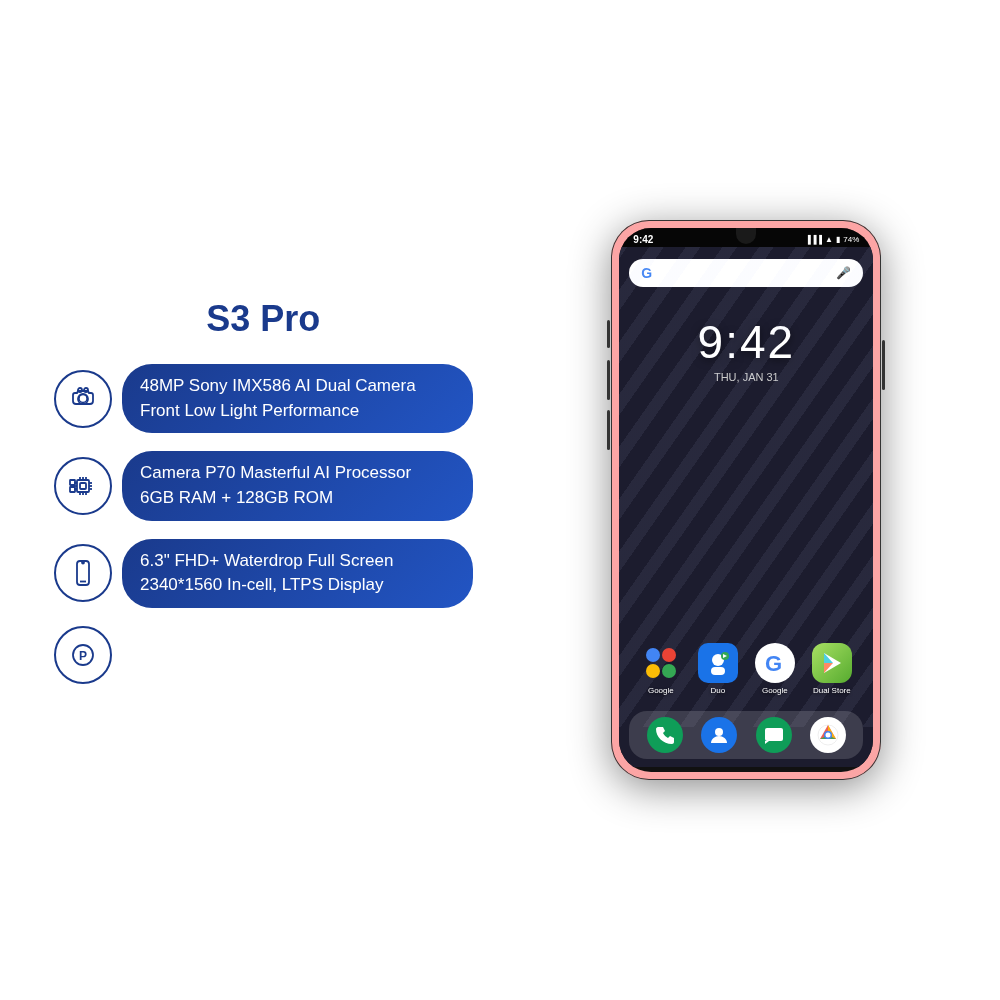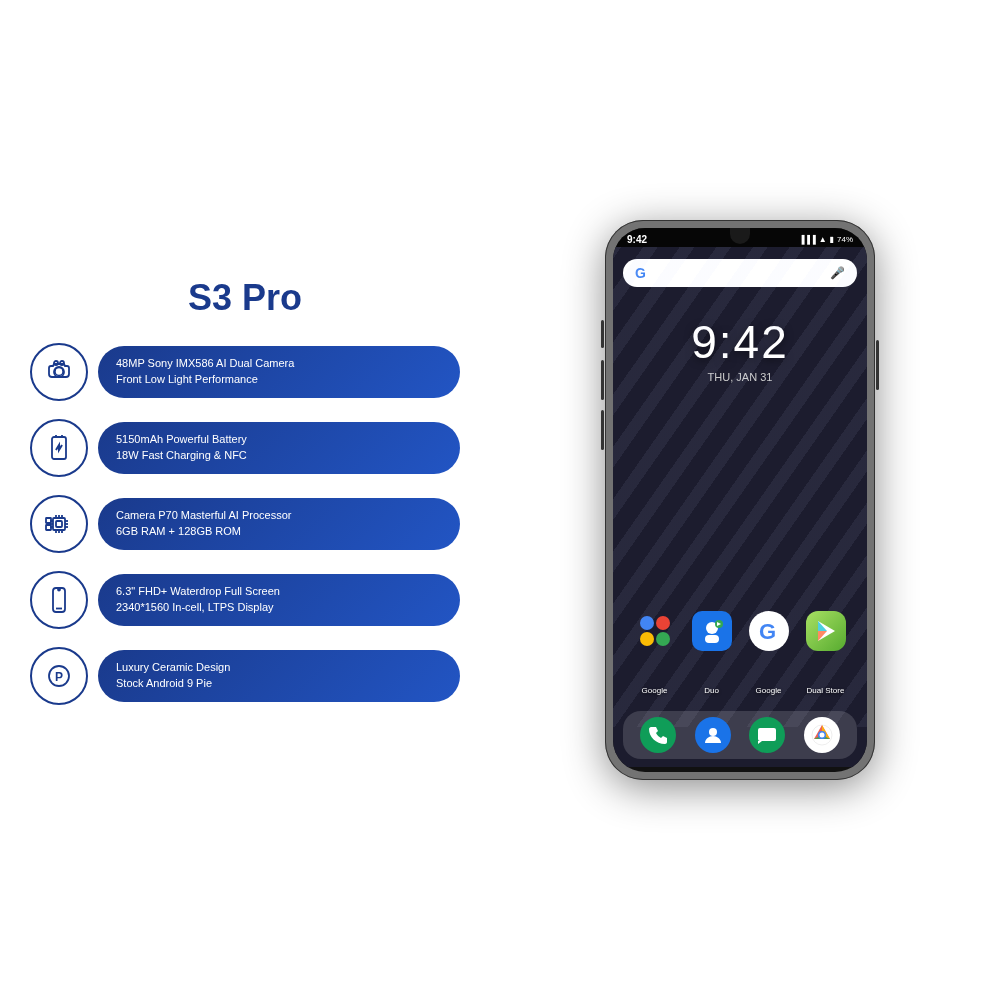--- a/index.html
+++ b/index.html
@@ -13,20 +13,21 @@
     }
 
     
     .left-panel {
       width: 480px;
       padding: 30px 20px 30px 30px;
       display: flex;
       flex-direction: column;
       align-items: flex-start;
       justify-content: center;
+      margin-left: 24px;
     }
 
     .product-title {
       font-size: 36px;
       font-weight: bold;
       color: #1a3a8c;
       text-align: center;
       width: 100%;
       margin-bottom: 24px;
     }
@@ -57,38 +58,38 @@
 
     .feature-badge {
       background: linear-gradient(135deg, #1a3a8c 0%, #2255c4 100%);
       border-radius: 30px;
       padding: 10px 18px;
       flex: 1;
     }
 
     .feature-badge-text {
       color: #ffffff;
-      font-size: 11px;
+      font-size: 17px;
       font-weight: 500;
       line-height: 1.45;
     }
 
     
     .right-panel {
       width: 520px;
       display: flex;
       align-items: center;
       justify-content: center;
       padding: 20px;
     }
 
     .phone-outer {
       width: 270px;
       height: 560px;
-      background: #737373;
+      background: #fca5a5;
       border-radius: 38px;
       padding: 8px;
       box-shadow: 0 8px 40px rgba(0,0,0,0.45), inset 0 0 0 1px #333;
       position: relative;
     }
 
     .phone-inner {
       width: 100%;
       height: 100%;
       background: #111;
@@ -230,21 +231,20 @@
       align-items: center;
       justify-content: center;
       font-size: 18px;
     }
 
     .app-label {
       font-size: 8px;
       color: #fff;
       text-shadow: 0 1px 3px rgba(0,0,0,0.7);
       text-align: left;
-      margin-top: 32px;
     }
 
     
     .phone-dock {
       position: absolute;
       bottom: 8px;
       left: 10px;
       right: 10px;
       background: rgba(255,255,255,0.15);
       border-radius: 18px;
@@ -323,35 +323,20 @@
       </svg>
     </div>
     <div class="feature-badge">
       <div class="feature-badge-text">
         <span>48MP Sony IMX586 AI Dual Camera</span><br><span>Front Low Light Performance</span>
       </div>
     </div>
   </div>
 
 
-  <div class="feature-row">
-    <div class="feature-icon-circle">
-      <svg viewBox="0 0 30 30" fill="none" stroke="#1a3a8c" stroke-width="1.8">
-        <rect x="8" y="4" width="14" height="22" rx="2"></rect>
-        <line x1="12" y1="4" x2="12" y2="2"></line>
-        <line x1="18" y1="4" x2="18" y2="2"></line>
-        <polyline points="12,17 15,12 15,17 18,12" stroke-width="2"></polyline>
-      </svg>
-    </div>
-    <div class="feature-badge">
-      <div class="feature-badge-text">
-        <span>5150mAh Powerful Battery</span><br><span>18W Fast Charging &amp; NFC</span>
-      </div>
-    </div>
-  </div>
 
   <div class="feature-row">
     <div class="feature-icon-circle">
       <svg viewBox="0 0 30 30" fill="none" stroke="#1a3a8c" stroke-width="1.8">
         <rect x="9" y="9" width="12" height="12" rx="1"></rect>
         <line x1="6" y1="12" x2="9" y2="12"></line>
           <line x1="6" y1="15" x2="9" y2="15"></line>
           <line x1="6" y1="18" x2="9" y2="18"></line>
         <line x1="21" y1="12" x2="24" y2="12"></line>
           <line x1="21" y1="15" x2="24" y2="15"></line>
@@ -390,25 +375,20 @@
     </div>
   </div>
 
   <div class="feature-row">
     <div class="feature-icon-circle">
       <svg viewBox="0 0 30 30" fill="none" stroke="#1a3a8c" stroke-width="1.8">
         <circle cx="15" cy="15" r="10"></circle>
         <text x="15" y="20" text-anchor="middle" font-size="12" font-weight="bold" fill="#1a3a8c" stroke="none">P</text>
       </svg>
     </div>
-    <div class="feature-badge">
-      <div class="feature-badge-text">
-        <span>Luxury Ceramic Design</span><br><span>Stock Android 9 Pie</span>
-      </div>
-    </div>
   </div>
 </div>
 
 <div class="right-panel">
   <div class="phone-outer">
     <div class="phone-btn-right"></div>
     <div class="phone-btn-left-1"></div>
     <div class="phone-btn-left-2"></div>
     <div class="phone-btn-left-3"></div>
 

